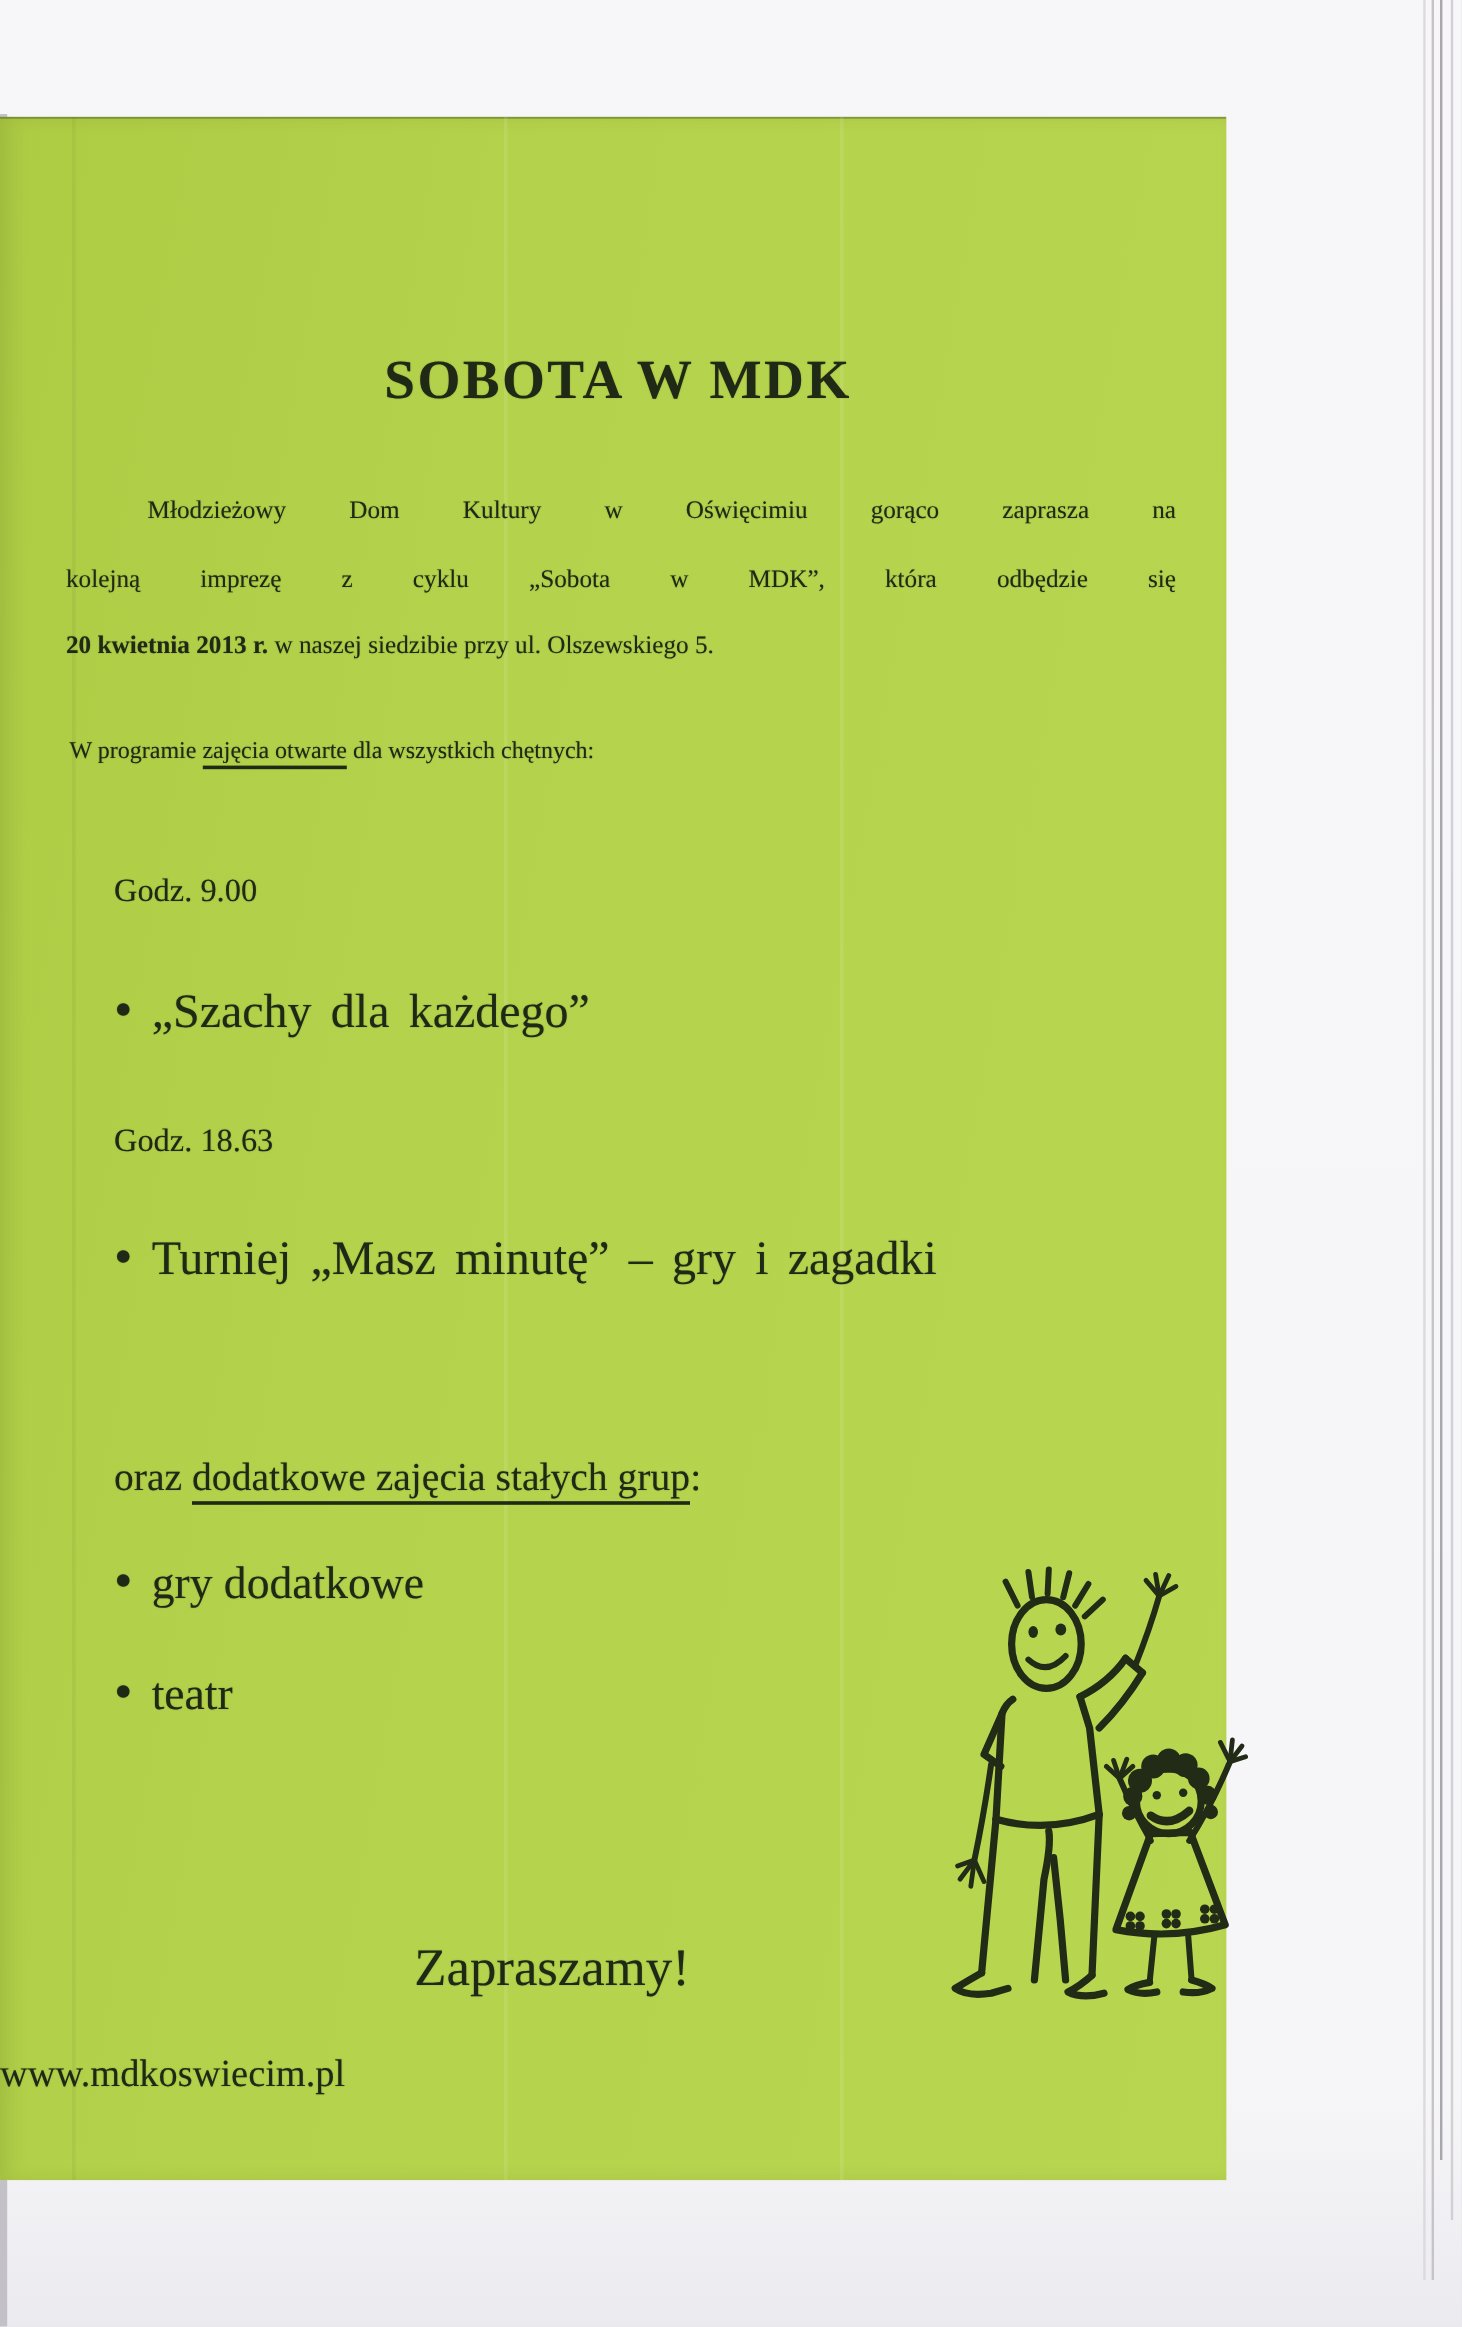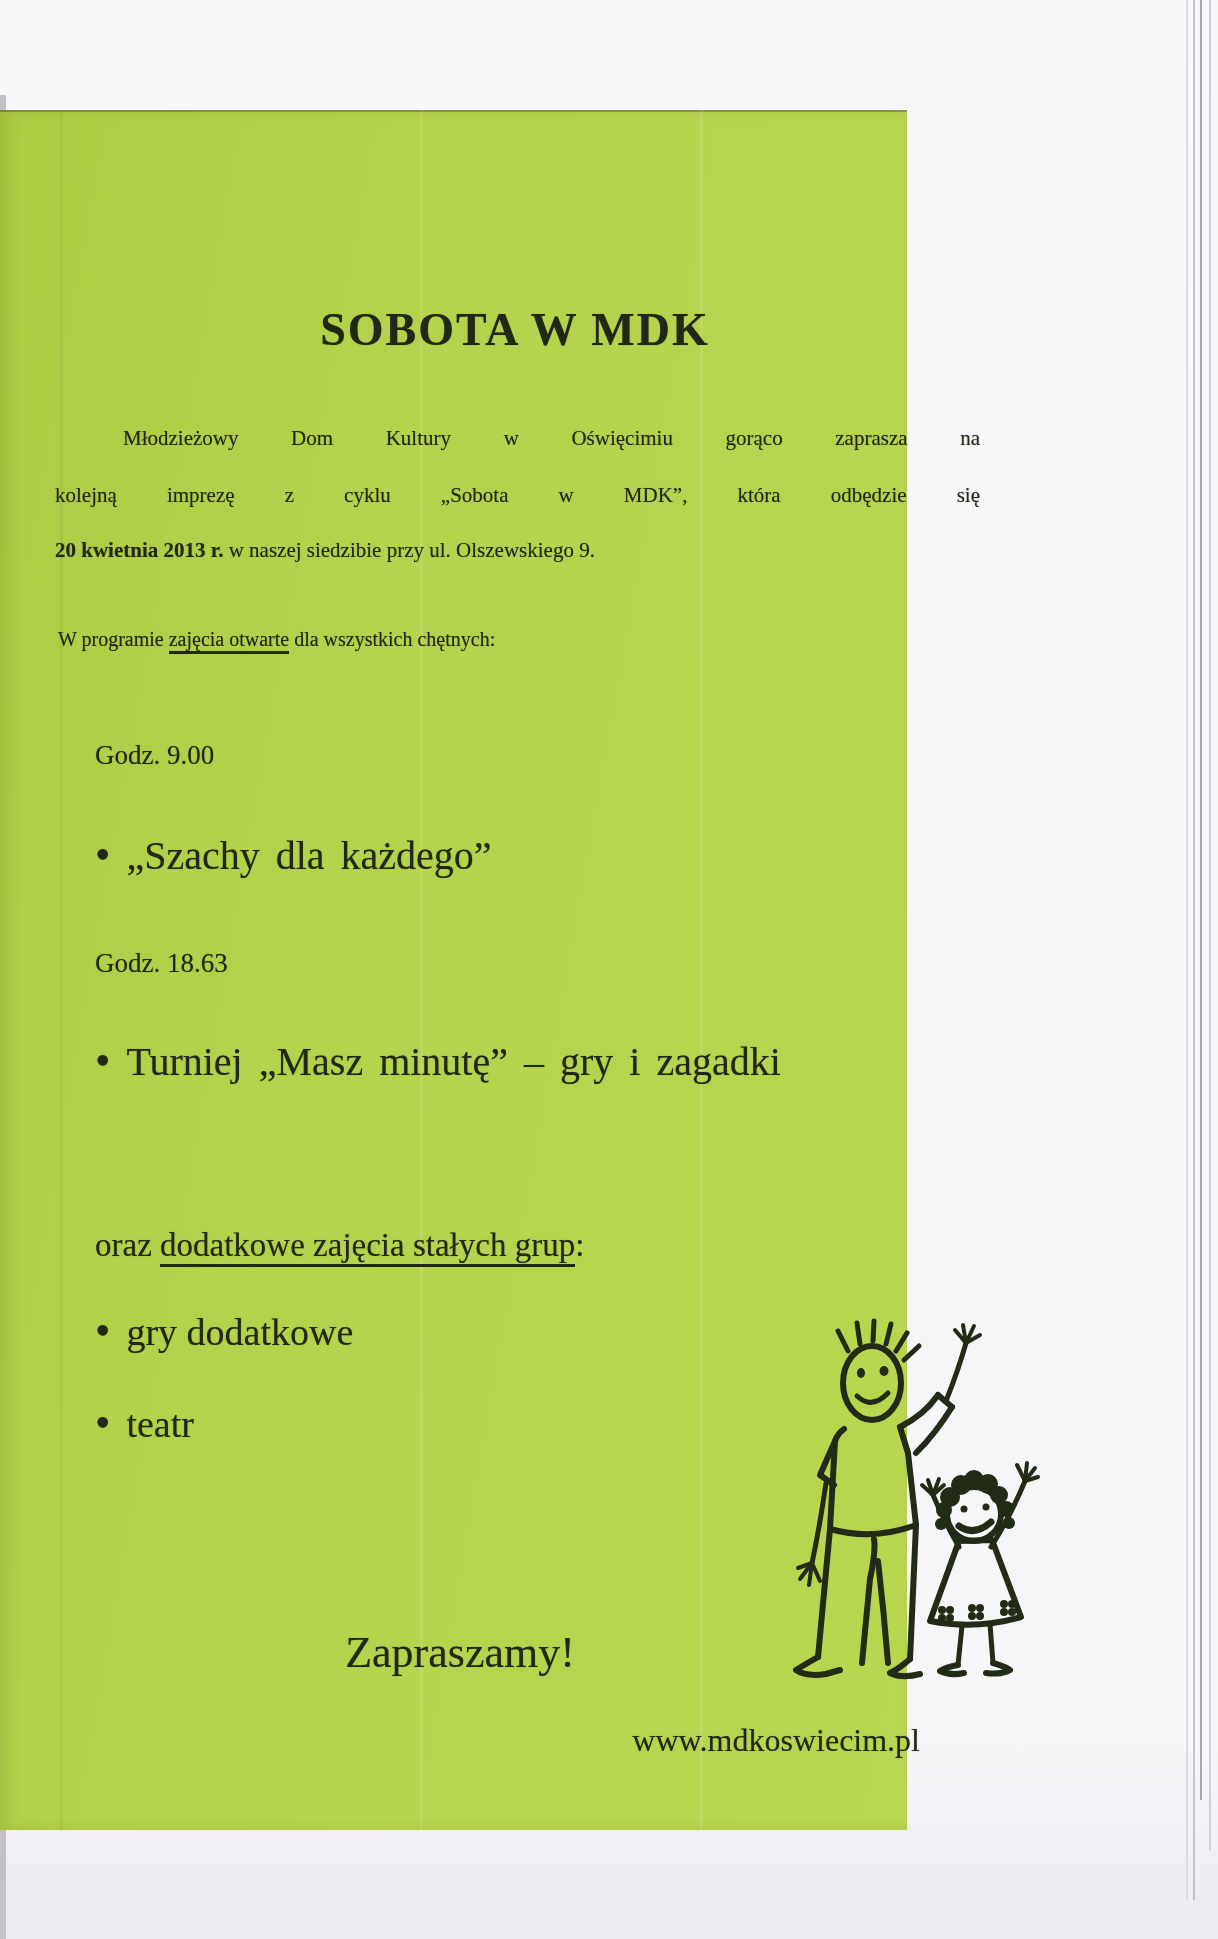--- a/index.html
+++ b/index.html
@@ -15,25 +15,24 @@
   
   .edge-line{position:absolute;top:0;height:1900px;width:2px;}
   .edge-1{left:1186px;background:#dcdade;}
   .edge-2{left:1193px;background:#c6c3c9;}
   .edge-3{left:1200px;background:#a9a6ad;height:1800px;}
   .edge-4{left:1209px;background:#d3d0d5;height:1850px;}
   
   .left-strip{position:absolute;left:0;top:95px;width:6px;height:1844px;background:#c3c0c7;}
   
   .sheet{
-    position:absolute;left:0;top:97px;width:907px;height:1720px;
+    position:absolute;left:0;top:97px;width:1022px;height:1720px;
     background:linear-gradient(100deg,#aecb44 0%,#b5d24c 35%,#b9d651 100%);
     clip-path:polygon(0 0,1143px 0,1143px 1696px,1118px 1720px,0 1720px);
     box-shadow:inset 0 2px 0 rgba(45,55,25,.35), inset 8px 0 14px rgba(60,70,20,.12);
-    margin-top:13px;
   }
   .fold{position:absolute;top:0;width:3px;height:100%;background:rgba(255,255,255,.10);}
   .fold-a{left:60px;background:rgba(90,100,50,.08);}
   .fold-b{left:420px;}
   .fold-c{left:700px;}
   .txt{
     position:absolute;color:#1f2915;line-height:1.15;
     text-shadow:0 0 1px rgba(30,40,20,.45);
     white-space:nowrap;
   }
@@ -51,21 +50,21 @@
   .und{border-bottom:3px solid #1f2915;padding-bottom:1px;}
   .time{left:95px;top:630px;font-size:27px;}
   .time2{top:838px;}
   .bullet-line{left:95px;top:720px;font-size:40px;word-spacing:6px;}
   .bullet-line2{top:926px;}
   .bullet{font-size:44px;margin-right:16px;}
   .extra-intro{left:95px;top:1117px;font-size:33px;}
   .extra-1{left:95px;top:1196px;font-size:38px;}
   .extra-2{left:95px;top:1288px;font-size:38px;}
   .closing{left:0;top:1518px;width:920px;text-align:center;font-size:44px;}
-  .website{left:0;top:1612px;width:920px;text-align:right;font-size:32px;}
+  .website{left:0;top:1612px;width:920px;text-align:left;font-size:32px;}
   .drawing{position:absolute;left:778px;top:1203px;}
 </style>
 </head>
 <body>
 
 <div class="scan">
 
   <div class="edge-line edge-1"></div>
   <div class="edge-line edge-2"></div>
   <div class="edge-line edge-3"></div>
@@ -74,21 +73,21 @@
 
   <div class="sheet">
     <div class="fold fold-a"></div>
     <div class="fold fold-b"></div>
     <div class="fold fold-c"></div>
 
     <div class="txt page-title">SOBOTA W MDK</div>
 
     <div class="txt para j l1">Młodzieżowy Dom Kultury w Oświęcimiu gorąco zaprasza na</div>
     <div class="txt para j l2">kolejną imprezę z cyklu „Sobota w MDK”, która odbędzie się</div>
-    <div class="txt para l3"><span class="b">20 kwietnia 2013 r.</span><span> w naszej siedzibie przy ul. Olszewskiego 9.</span></div>
+    <div class="txt para l3"><span class="b">20 kwietnia 2013 r.</span><span> w naszej siedzibie przy ul. Olszewskiego 5.</span></div>
 
     <div class="txt program-intro"><span>W programie </span><span class="und">zajęcia otwarte</span><span> dla wszystkich chętnych:</span></div>
 
     <div class="txt time">Godz. 9.00</div>
     <div class="txt bullet-line"><span class="bullet">•</span><span>„Szachy dla każdego”</span></div>
 
     <div class="txt time time2">Godz. 18.63</div>
     <div class="txt bullet-line bullet-line2"><span class="bullet">•</span><span>Turniej „Masz minutę” – gry i zagadki</span></div>
 
     <div class="txt extra-intro"><span>oraz </span><span class="und">dodatkowe zajęcia stałych grup</span><span>:</span></div>

